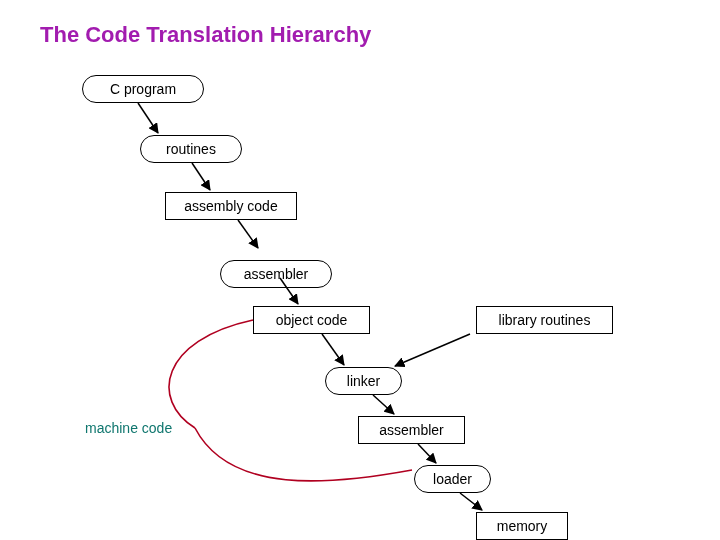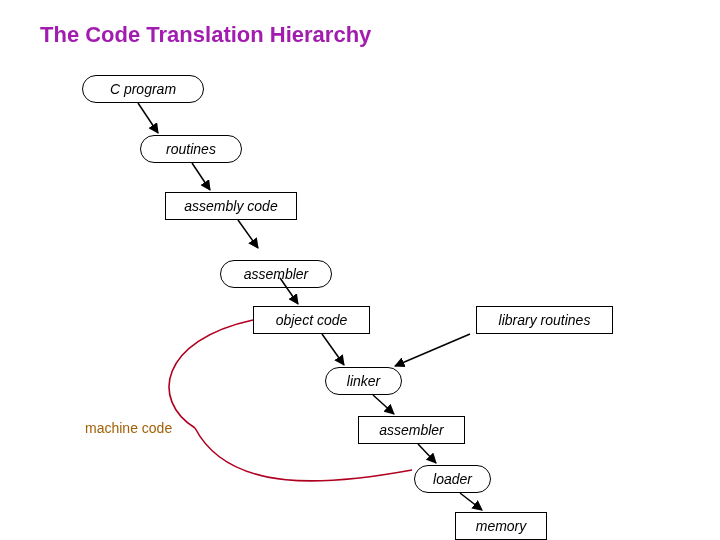--- a/index.html
+++ b/index.html
@@ -24,29 +24,28 @@
     position: absolute;
     background: #fff;
     border: 1.5px solid #000;
     font-size: 14px;
     color: #000;
     display: flex;
     align-items: center;
     justify-content: center;
     padding: 4px 10px;
     white-space: nowrap;
-    font-style: italic;
   }
   .node.rounded {
     border-radius: 14px;
   }
   .label {
     position: absolute;
     font-size: 14px;
-    color: #a16207;
+    color: #0f766e;
     white-space: nowrap;
   }
   svg.overlay {
     position: absolute;
     left: 0; top: 0;
     width: 720px; height: 540px;
     pointer-events: none;
   }
 </style>
 </head>
@@ -56,21 +55,21 @@
 
 <div class="node rounded" style="left:82px; top:75px; width:100px; height:18px;">C program</div>
 <div class="node rounded" style="left:140px; top:135px; width:80px; height:18px;">routines</div>
 <div class="node" style="left:165px; top:192px; width:110px; height:18px;">assembly code</div>
 <div class="node rounded" style="left:220px; top:260px; width:90px; height:18px;">assembler</div>
 <div class="node" style="left:253px; top:306px; width:95px; height:18px;text-align:right;">object code</div>
 <div class="node" style="left:437px; top:306px; width:115px; height:18px;margin-left:39px;">library routines</div>
 <div class="node rounded" style="left:325px; top:367px; width:55px; height:18px;">linker</div>
 <div class="node" style="left:358px; top:416px; width:85px; height:18px;">assembler</div>
 <div class="node rounded" style="left:414px; top:465px; width:55px; height:18px;">loader</div>
-<div class="node" style="left:455px; top:512px; width:70px; height:18px;">memory</div>
+<div class="node" style="left:476px; top:512px; width:70px; height:18px;">memory</div>
 
 <div class="label" style="left:85px; top:420px;">machine code</div>
 
 <svg class="overlay">
   <defs>
     <marker id="arrow" viewBox="0 0 10 10" refX="9" refY="5" markerWidth="7" markerHeight="7" orient="auto-start-reverse">
       <path d="M 0 0 L 10 5 L 0 10 z" fill="#000"></path>
     </marker>
   </defs>
 

